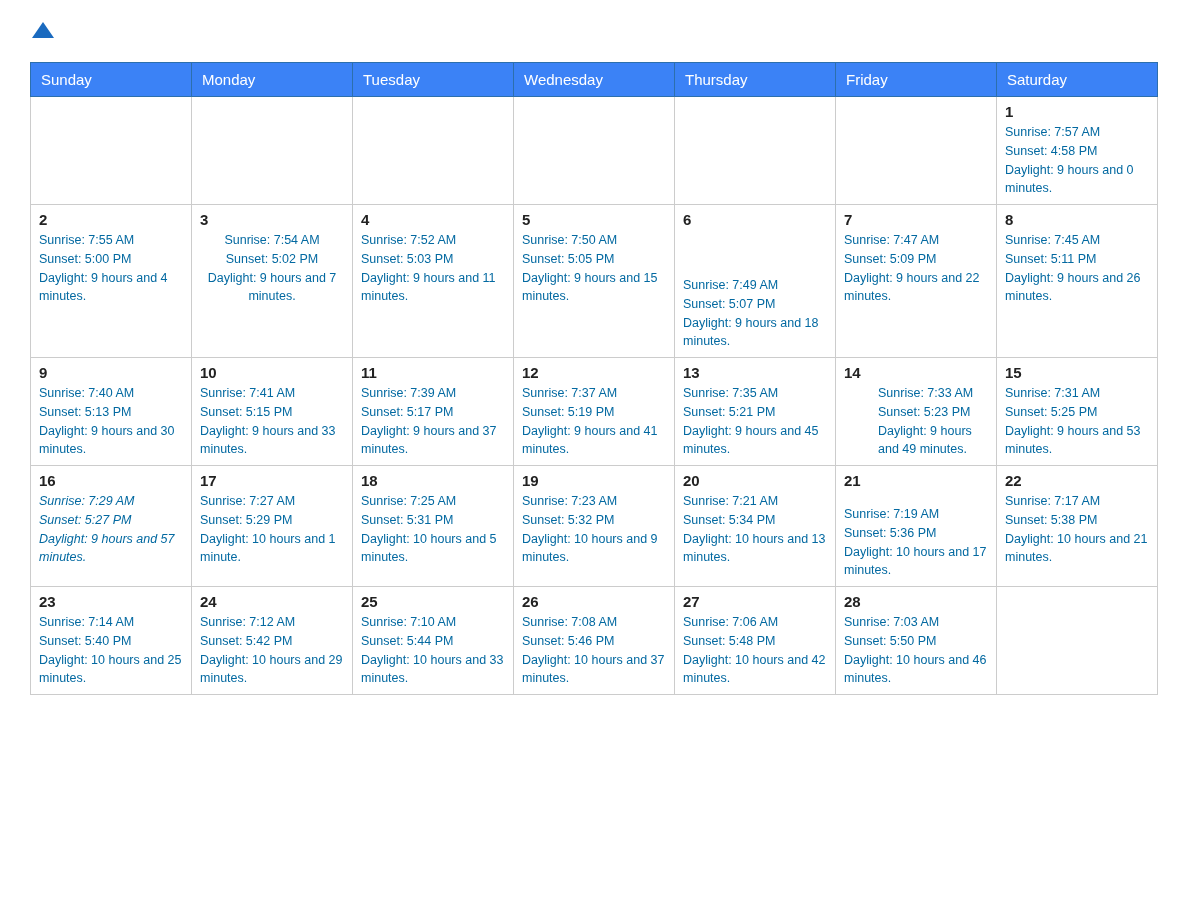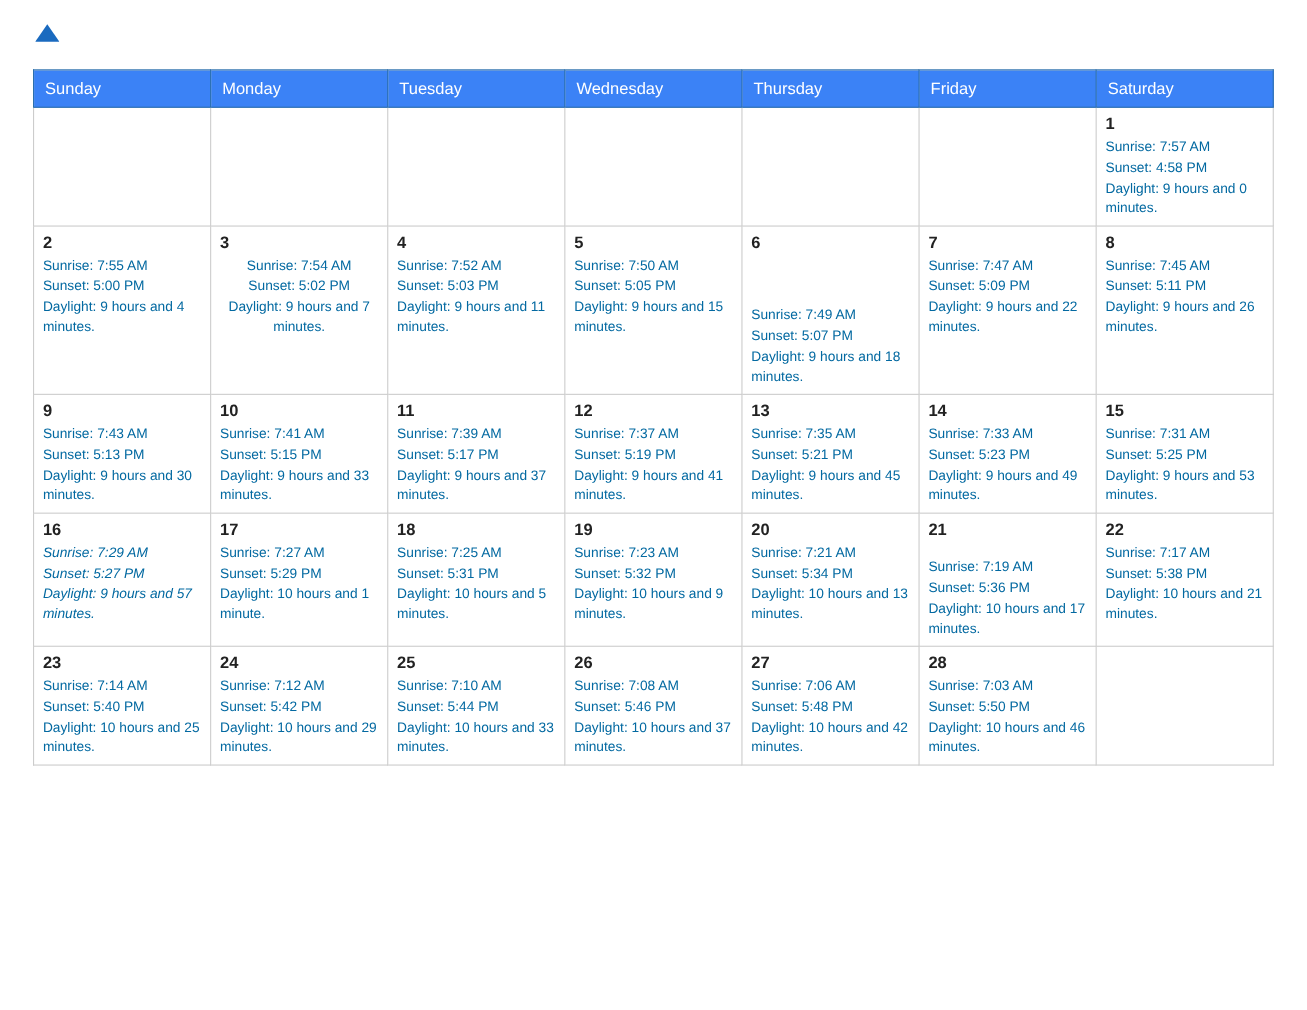--- a/index.html
+++ b/index.html
@@ -170,21 +170,21 @@
         <td>
           <span class="day-num">8</span>
           <div class="day-info" style="white-space: pre-line;">Sunrise: 7:45 AM
 Sunset: 5:11 PM
 Daylight: 9 hours and 26 minutes.</div>
         </td>
       </tr>
       <tr>
         <td>
           <span class="day-num">9</span>
-          <div class="day-info" style="white-space: pre-line;">Sunrise: 7:43 AM
+          <div class="day-info" style="white-space: pre-line;">Sunrise: 7:40 AM
 Sunset: 5:13 PM
 Daylight: 9 hours and 30 minutes.</div>
         </td>
         <td>
           <span class="day-num">10</span>
           <div class="day-info" style="white-space: pre-line;">Sunrise: 7:41 AM
 Sunset: 5:15 PM
 Daylight: 9 hours and 33 minutes.</div>
         </td>
         <td>
@@ -200,21 +200,21 @@
 Daylight: 9 hours and 41 minutes.</div>
         </td>
         <td>
           <span class="day-num">13</span>
           <div class="day-info" style="white-space: pre-line;">Sunrise: 7:35 AM
 Sunset: 5:21 PM
 Daylight: 9 hours and 45 minutes.</div>
         </td>
         <td>
           <span class="day-num">14</span>
-          <div class="day-info" style="white-space: pre-line;">Sunrise: 7:33 AM
+          <div class="day-info" style="white-space: pre-line; margin-left: 34px;">Sunrise: 7:33 AM
 Sunset: 5:23 PM
 Daylight: 9 hours and 49 minutes.</div>
         </td>
         <td>
           <span class="day-num">15</span>
           <div class="day-info" style="white-space: pre-line;">Sunrise: 7:31 AM
 Sunset: 5:25 PM
 Daylight: 9 hours and 53 minutes.</div>
         </td>
       </tr>

